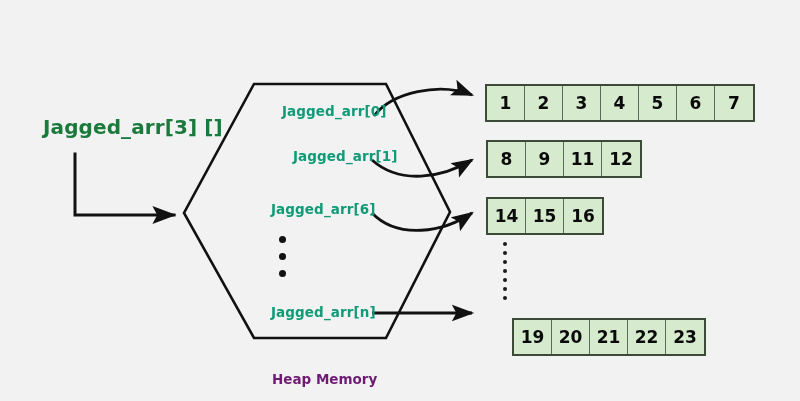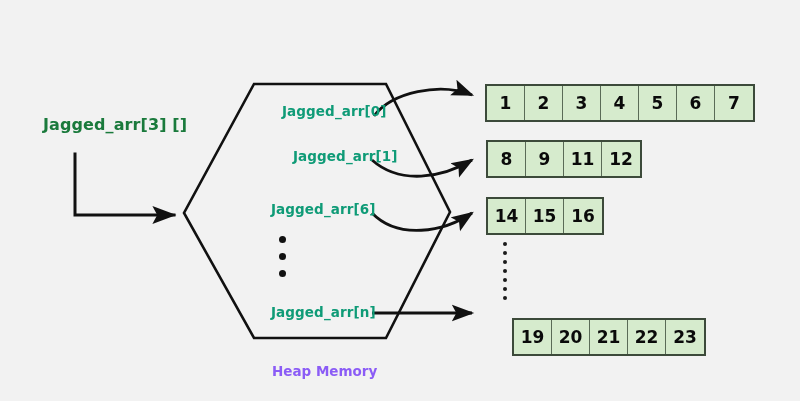--- a/index.html
+++ b/index.html
@@ -29,38 +29,38 @@
   
   .label {
     position: absolute;
     font-weight: bold;
     white-space: nowrap;
     line-height: 1;
   }
   .var-label {
     left: 43px;
     top: 117px;
-    font-size: 16px;
+    font-size: 20px;
     color: #1a7a3c;
     letter-spacing: .1px;
   }
   .slot-label {
     font-size: 13.5px;
     color: #0f9b77;
     letter-spacing: .1px;
   }
   #slot0 { left: 282px; top: 105px; }
   #slot1 { left: 271px; top: 150px; margin-left: 22px; }
   #slot2 { left: 271px; top: 203px; }
   #slotn { left: 271px; top: 306px; }
   .heap-label {
     left: 272px;
-    top: 365px;
+    top: 373px;
     font-size: 13.5px;
-    color: #8b5cf6;
+    color: #701a75;
   }
 
   
   .hex-dots {
     position: absolute;
     left: 276px;
     top: 236px;
     width: 12px;
     display: flex;
     flex-direction: column;

